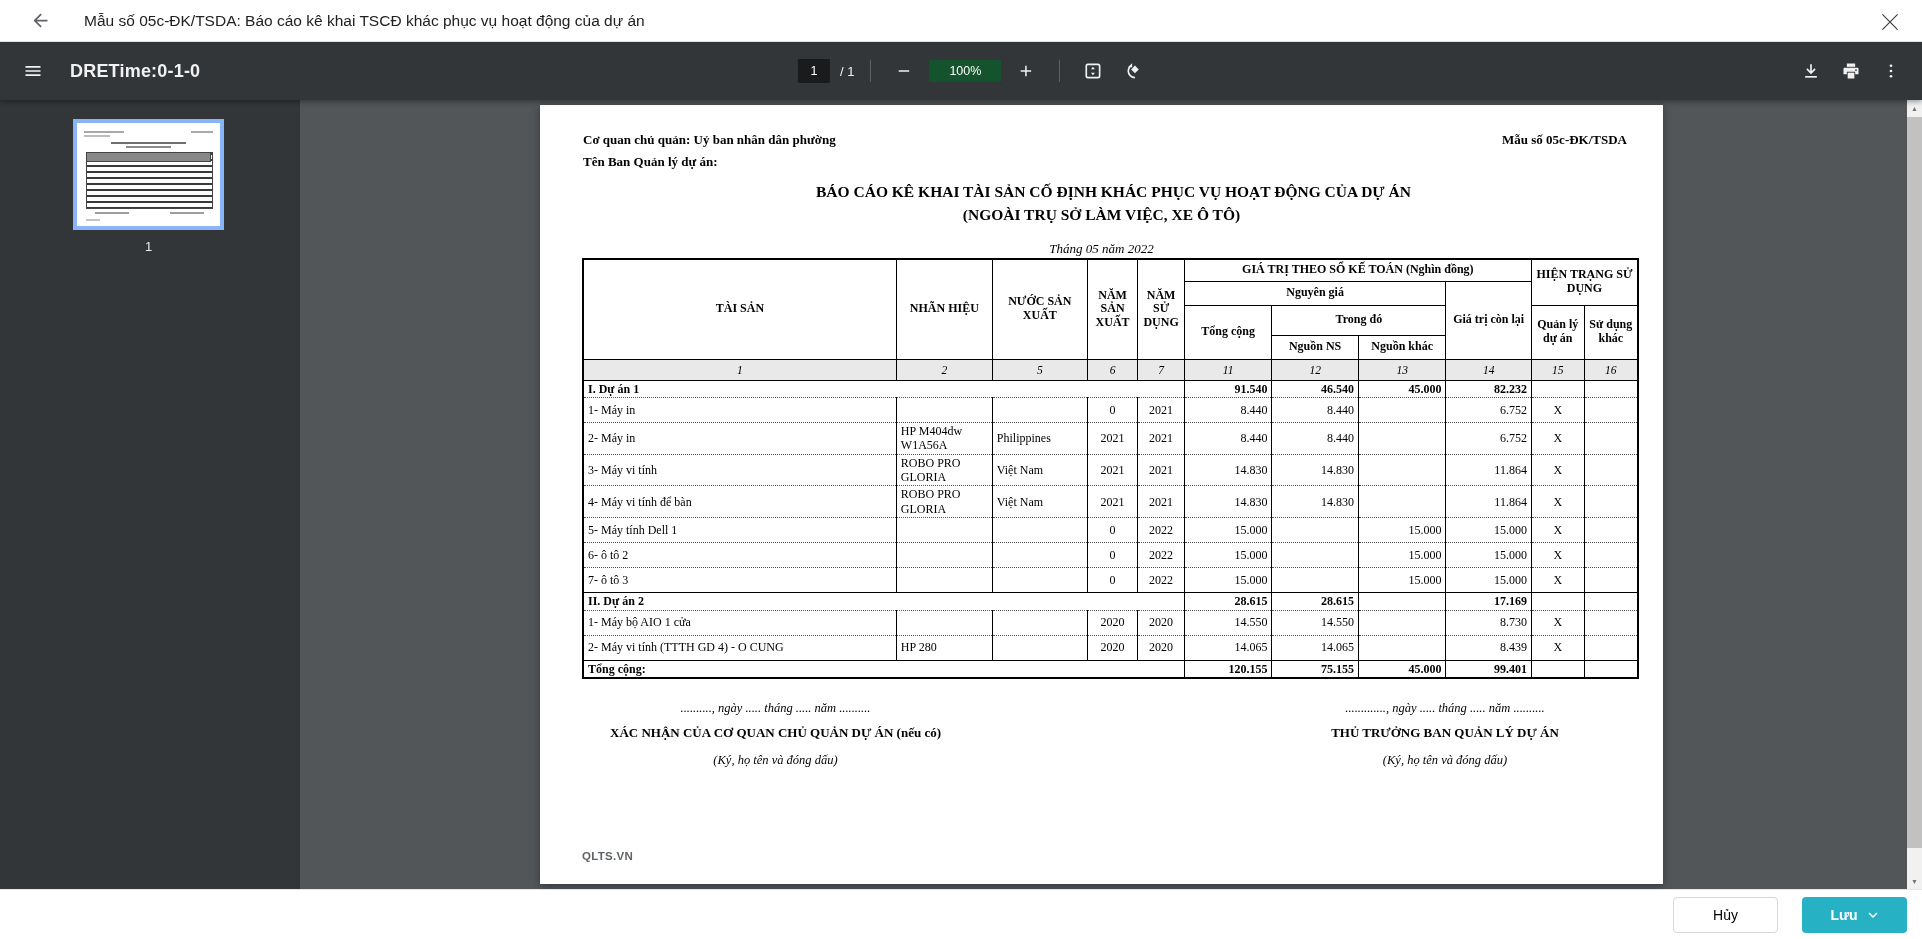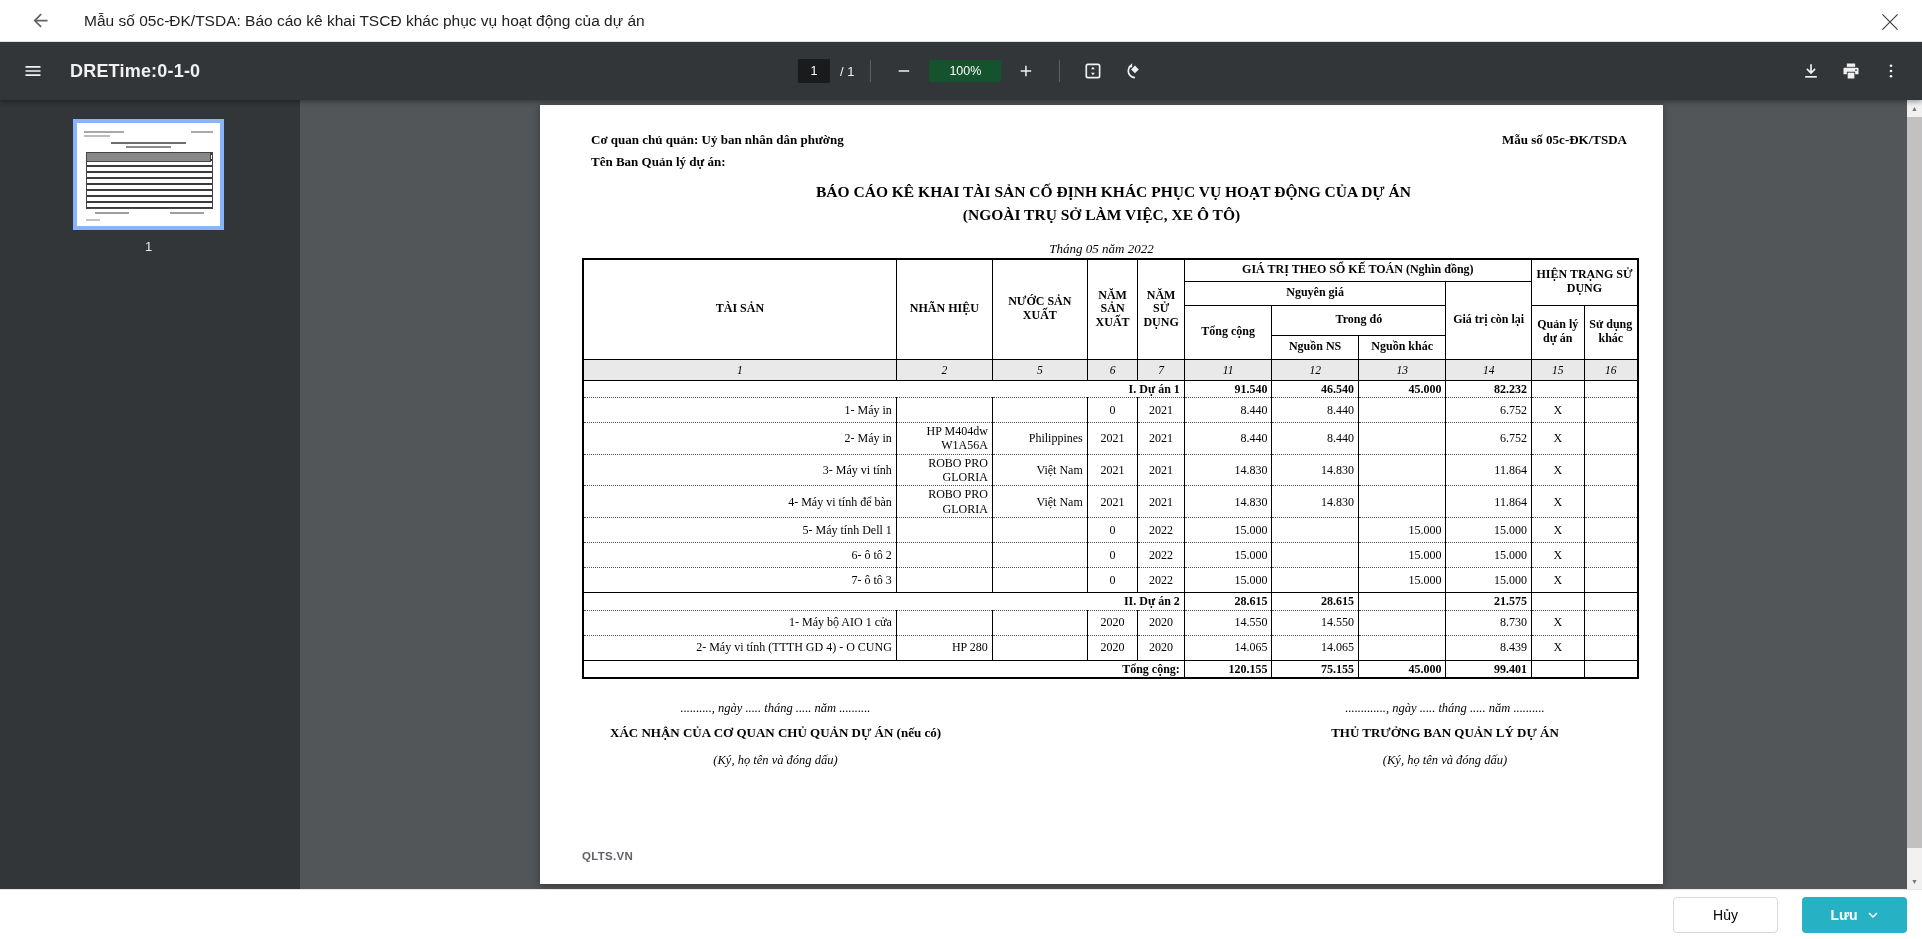--- a/index.html
+++ b/index.html
@@ -44,34 +44,34 @@
     box-shadow:0 2px 8px rgba(0,0,0,.35);color:#000;}
 
   
   .scrollbar{position:absolute;right:0;top:0;width:15px;height:789px;background:#f1f1f1;cursor:pointer;}
   .sb-btn{position:absolute;left:0;width:15px;height:16px;display:flex;align-items:center;justify-content:center;
     color:#767676;font-size:7px;}
   .sb-thumb{position:absolute;left:0;top:17px;width:15px;height:731px;background:#c1c1c1;}
 
   
   .page *{font-family:"Liberation Serif","DejaVu Serif",serif;}
-  .hdr-line{position:absolute;left:43px;font-size:13px;font-weight:bold;margin-left:8px;}
+  .hdr-line{position:absolute;left:43px;font-size:13px;font-weight:bold;}
   .form-no{position:absolute;right:36px;top:27px;font-size:13px;font-weight:bold;text-align:center;}
   .doc-title{position:absolute;left:0;width:100%;text-align:center;font-size:15.5px;font-weight:bold;}
   .doc-period{position:absolute;left:0;top:136px;width:100%;text-align:center;font-size:13px;font-style:italic;}
 
   .doc-table{position:absolute;left:42px;top:153px;width:1057px;border-collapse:collapse;table-layout:fixed;}
   .doc-table th,.doc-table td{border:1px solid #000;padding:1px 4px;font-size:12px;overflow:hidden;}
   .doc-table{border:2px solid #000;}
   .doc-table thead th{font-weight:bold;text-align:center;vertical-align:middle;line-height:1.15;}
   .doc-table .num-row td{font-style:italic;text-align:center;background:#e9e9e9;font-size:11.5px;height:20px;padding:0 2px;}
   .doc-table tbody td{border-top:1px dotted #555;border-bottom:none;vertical-align:middle;line-height:1.2;}
   .doc-table tbody tr.section td,.doc-table tbody tr.grand td{border-top:1.5px solid #000;font-weight:bold;}
   .doc-table tbody tr.item td{height:22px;}
-  .doc-table td.l{text-align:right;} .doc-table td.c{text-align:center;} .doc-table td.r{text-align:right;}
+  .doc-table td.l{text-align:left;} .doc-table td.c{text-align:center;} .doc-table td.r{text-align:right;}
   .hr1{height:22px;} .hr2{height:24px;} .hr3{height:30px;} .hr4{height:24px;}
 
   .sig-block{position:absolute;text-align:center;}
   .sig-date{font-size:12.5px;font-style:italic;}
   .sig-title{font-size:13px;font-weight:bold;margin-top:9px;}
   .sig-sub{font-size:12.5px;font-style:italic;margin-top:12px;}
   .watermark{position:absolute;left:42px;top:745px;font-size:11.5px;color:#5f6368;
     font-family:"Liberation Sans","DejaVu Sans",sans-serif !important;font-weight:bold;letter-spacing:.3px;}
 
   
@@ -349,21 +349,21 @@
                 <td class="r">15.000</td>
                 <td class="r">15.000</td>
                 <td class="c">X</td>
                 <td class="c"></td>
               </tr>
               <tr class="section">
                 <td colspan="5" class="l">II. Dự án 2</td>
                 <td class="r">28.615</td>
                 <td class="r">28.615</td>
                 <td class="r"></td>
-                <td class="r">21.575</td>
+                <td class="r">17.169</td>
                 <td class="c"></td>
                 <td class="c"></td>
               </tr>
               <tr class="item">
                 <td class="l">1- Máy bộ AIO 1 cửa</td>
                 <td class="l"></td>
                 <td class="l"></td>
                 <td class="c">2020</td>
                 <td class="c">2020</td>
                 <td class="r">14.550</td>

